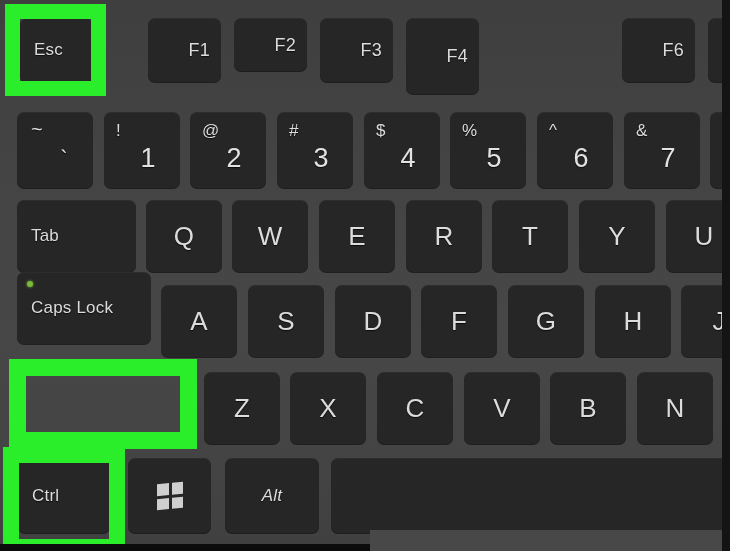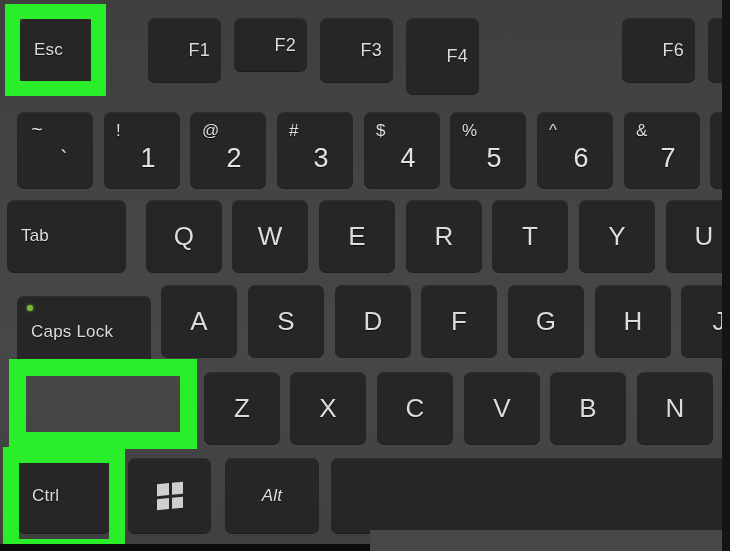--- a/index.html
+++ b/index.html
@@ -232,21 +232,21 @@
   </div>
   <div class="key dual" style="left:624px; top:112px; width:76px; height:76px;">
     <span class="sym">&amp;</span>
     <span class="num">7</span>
   </div>
   <div class="key dual" style="left:710px; top:112px; width:76px; height:76px;">
     <span class="sym">*</span>
     <span class="num">8</span>
   </div>
 
-  <div class="key word" style="left:7px; top:200px; width:119px; height:72px;">
+  <div class="key word" style="left:17px; top:200px; width:119px; height:72px;">
     <span class="lbl">Tab</span>
   </div>
   <div class="key center" style="left:146px; top:200px; width:76px; height:72px;">
     <span class="lbl">Q</span>
   </div>
   <div class="key center" style="left:232px; top:200px; width:76px; height:72px;">
     <span class="lbl">W</span>
   </div>
   <div class="key center" style="left:319px; top:200px; width:76px; height:72px;">
     <span class="lbl">E</span>
@@ -257,21 +257,21 @@
   <div class="key center" style="left:492px; top:200px; width:76px; height:72px;">
     <span class="lbl">T</span>
   </div>
   <div class="key center" style="left:579px; top:200px; width:76px; height:72px;">
     <span class="lbl">Y</span>
   </div>
   <div class="key center" style="left:666px; top:200px; width:76px; height:72px;">
     <span class="lbl">U</span>
   </div>
 
-  <div class="key word" style="left:17px; top:296px; width:134px; height:72px;">
+  <div class="key word" style="left:17px; top:272px; width:134px; height:72px;">
     <span class="led"></span>
     <span class="lbl">Caps Lock</span>
   </div>
   <div class="key center" style="left:161px; top:285px; width:76px; height:72px;">
     <span class="lbl">A</span>
   </div>
   <div class="key center" style="left:248px; top:285px; width:76px; height:72px;">
     <span class="lbl">S</span>
   </div>
   <div class="key center" style="left:335px; top:285px; width:76px; height:72px;">

